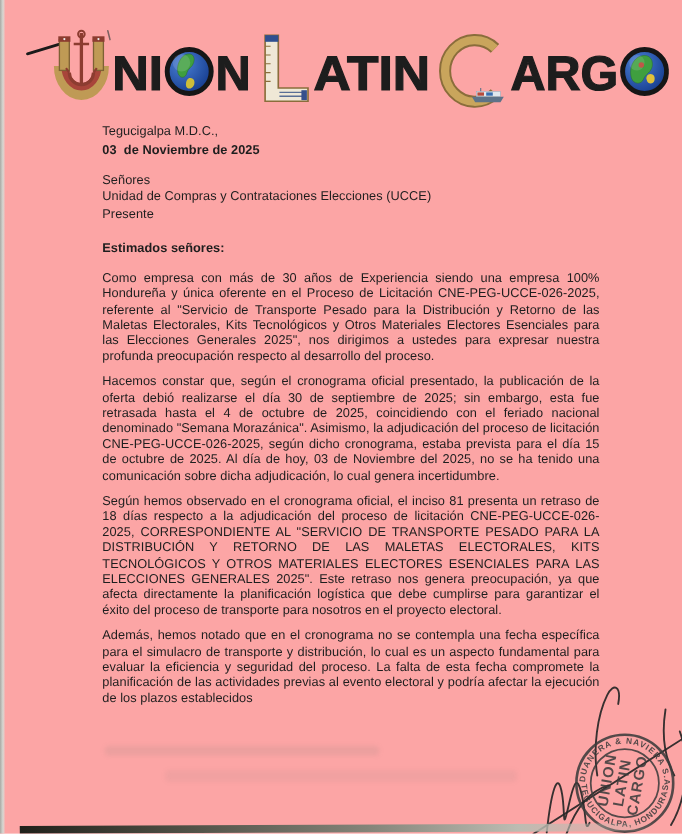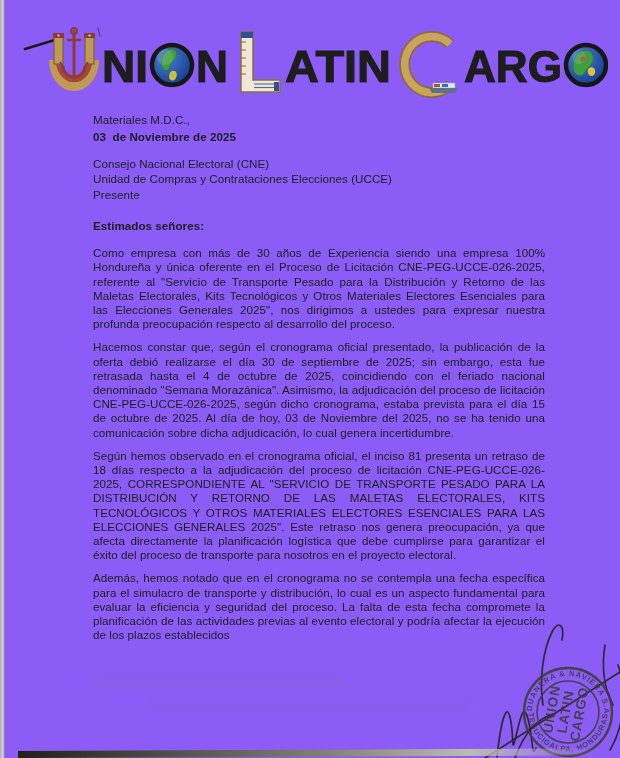--- a/index.html
+++ b/index.html
@@ -1,18 +1,18 @@
 <!DOCTYPE html>
 <html><head>
 <meta charset="utf-8">
 <style>
   html,body { margin:0; padding:0; background:#ffffff; }
   .page {
     position:relative; width:620px; height:758px;
-    background:#8b5cf6; overflow:hidden;
+    background:#fca5a5; overflow:hidden;
     font-family:"Liberation Sans", sans-serif;
   }
   
   .edge-left {
     position:absolute; left:0; top:0; bottom:0; width:5px;
     background:linear-gradient(to right,#a9a9a4,#d8d8d3 55%,rgba(250,250,248,0));
   }
   .edge-bottom {
     position:absolute; left:18px; bottom:0; height:7px; width:580px;
     background:linear-gradient(to right,#20201a,#4e4e44 25%,#85857a 55%,#bcbcb2 78%,rgba(190,190,184,0));
@@ -145,26 +145,26 @@
         <path d="M541,44 c4,-2 7,1 6,5 c-1,4 -6,4 -7,0 c-1,-2 0,-4 1,-5 z" fill="#e0c23a"></path>
         <circle cx="535" cy="35" r="2.5" fill="#b8402f"></circle>
         <circle cx="531" cy="33" r="7" fill="#ffffff" opacity="0.12"></circle>
       </g>
     </svg>
   </div>
 
   <div class="body-text">
 
     <div class="date">
-      <div>Materiales M.D.C.,</div>
+      <div>Tegucigalpa M.D.C.,</div>
       <div class="pre">03  de Noviembre de 2025</div>
     </div>
 
     <div class="addr">
-      <div>Consejo Nacional Electoral (CNE)</div>
+      <div>Señores</div>
       <div>Unidad de Compras y Contrataciones Elecciones (UCCE)</div>
       <div>Presente</div>
     </div>
 
     <div class="salut">Estimados señores:</div>
 
     <p class="para"><span>Como empresa con más de 30 años de Experiencia siendo una empresa 100% Hondureña y única oferente en el Proceso de Licitación </span><span class="b">CNE-PEG-UCCE-026-2025</span><span>, referente al </span><span class="b">"Servicio de Transporte Pesado para la Distribución y Retorno de las Maletas Electorales, Kits Tecnológicos y Otros Materiales Electores Esenciales para las Elecciones Generales 2025"</span><span>, nos dirigimos a ustedes para expresar nuestra profunda preocupación respecto al desarrollo del proceso.</span></p>
     <p class="para"><span>Hacemos constar que, según el cronograma oficial presentado, la publicación de la oferta debió realizarse el día 30 de septiembre de 2025; sin embargo, esta fue retrasada hasta el 4 de octubre de 2025, coincidiendo con el feriado nacional denominado "Semana Morazánica". Asimismo, la adjudicación del proceso de licitación CNE-PEG-UCCE-026-2025, según dicho cronograma, estaba prevista para el día 15 de octubre de 2025. Al día de hoy, 03 de Noviembre del 2025, no se ha tenido una comunicación sobre dicha adjudicación, lo cual genera incertidumbre.</span></p>
     <p class="para"><span>Según hemos observado en el cronograma oficial, el inciso 81 presenta un retraso de 18 días respecto a la adjudicación del proceso de licitación </span><span class="b">CNE-PEG-UCCE-026-2025, CORRESPONDIENTE AL "SERVICIO DE TRANSPORTE PESADO PARA LA DISTRIBUCIÓN Y RETORNO DE LAS MALETAS ELECTORALES, KITS TECNOLÓGICOS Y OTROS MATERIALES ELECTORES ESENCIALES PARA LAS ELECCIONES GENERALES 2025". </span><span>Este retraso nos genera preocupación, ya que afecta directamente la planificación logística que debe cumplirse para garantizar el éxito del proceso de transporte para nosotros en el proyecto electoral.</span></p>
     <p class="para"><span>Además, hemos notado que en el cronograma no se contempla una fecha específica para el simulacro de transporte y distribución, lo cual es un aspecto fundamental para evaluar la eficiencia y seguridad del proceso. La falta de esta fecha compromete la planificación de las actividades previas al evento electoral y podría afectar la ejecución de los plazos establecidos</span></p>

